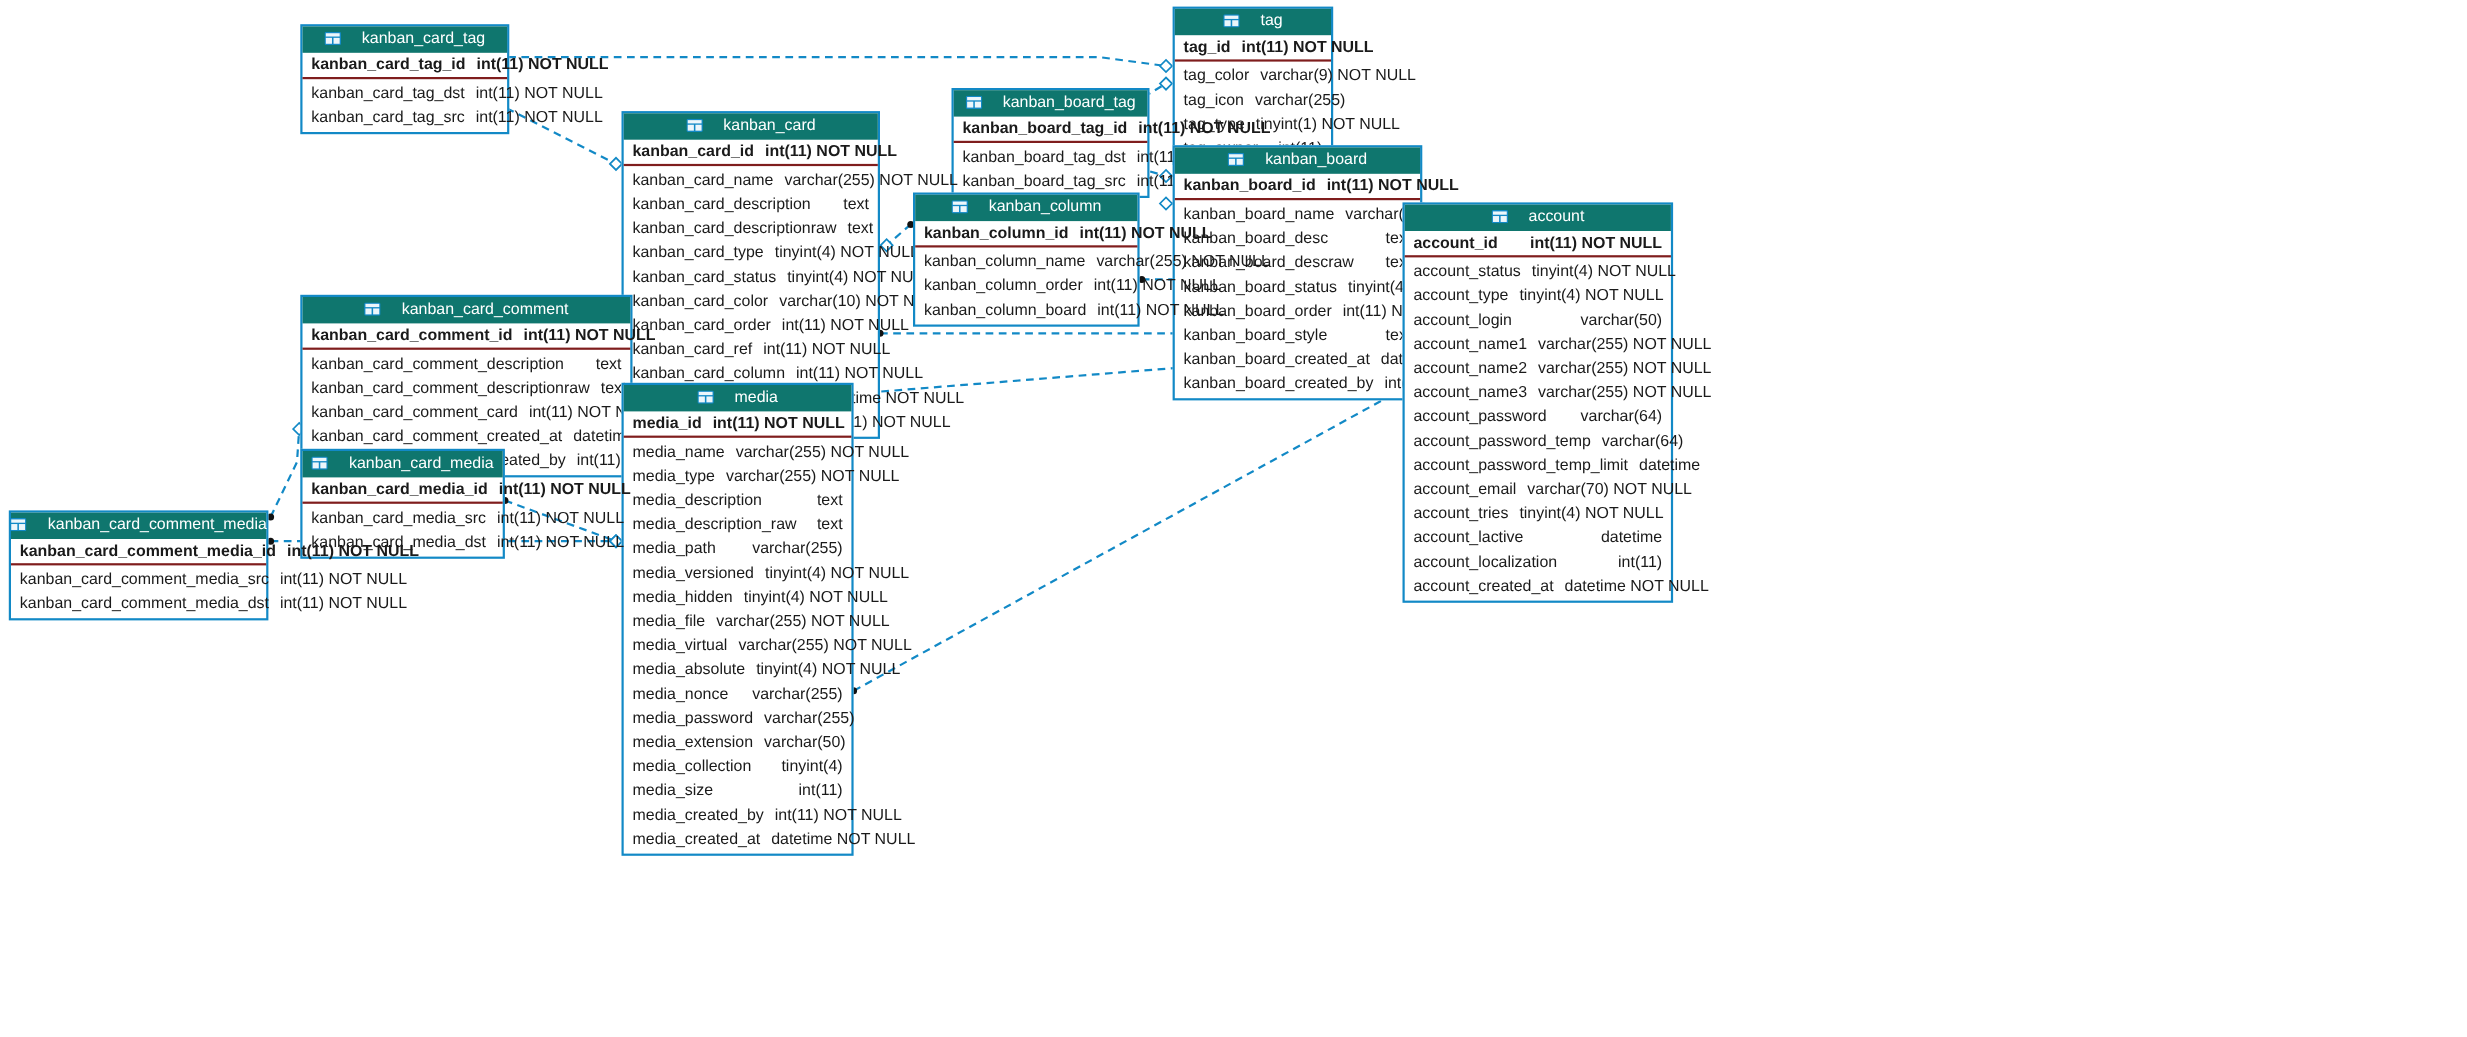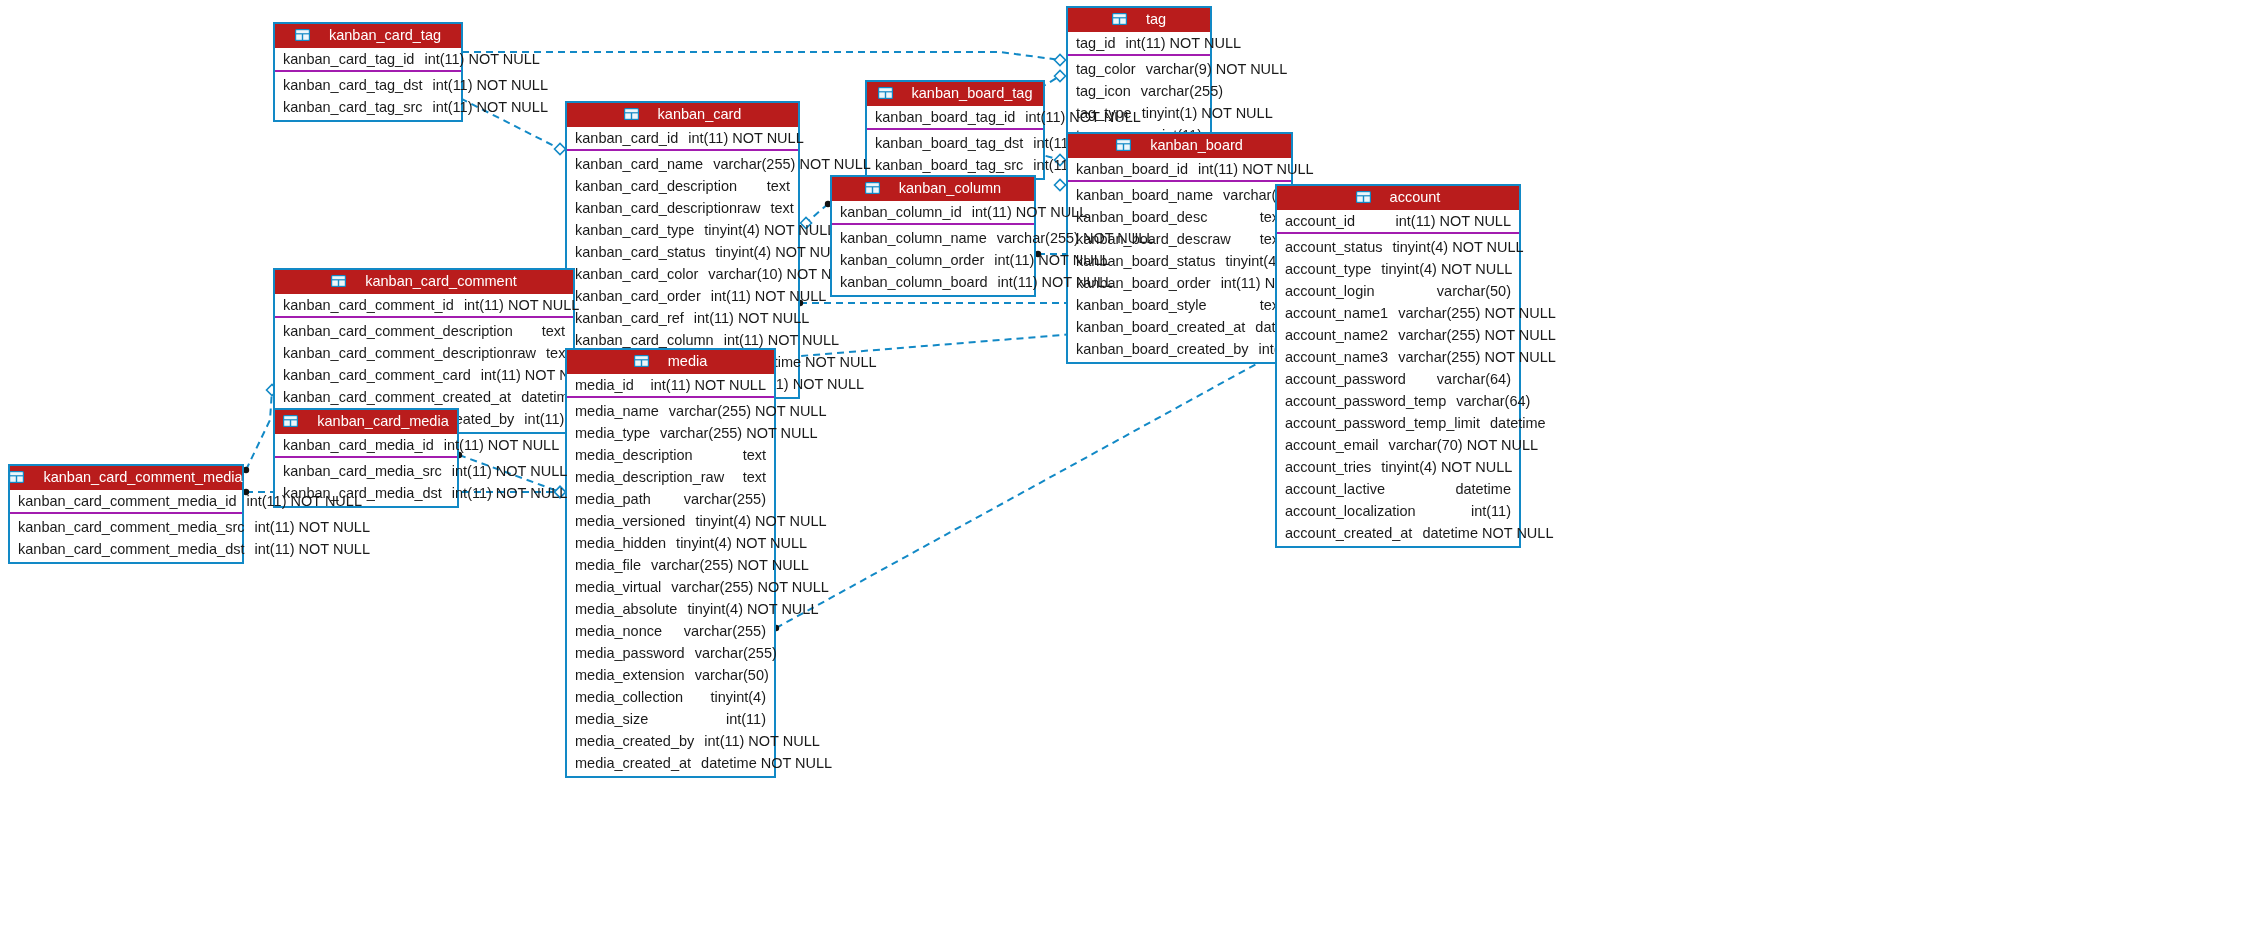--- a/index.html
+++ b/index.html
@@ -23,43 +23,43 @@
     pointer-events: none;
   }
   .entity {
     position: absolute;
     box-sizing: border-box;
     border: 2px solid #1289c6;
     background: #ffffff;
     z-index: 5;
   }
   .entity-header {
-    background: #b91c1c;
+    background: #0f766e;
     color: #ffffff;
     font-size: 14.5px;
     text-align: center;
     padding: 3px 8px 4px 8px;
     display: flex;
     align-items: center;
     justify-content: center;
     gap: 19px;
     white-space: nowrap;
     line-height: 1.15;
   }
   .table-icon {
     display: inline-block;
     width: 15px;
     height: 12px;
     position: relative;
     flex: 0 0 auto;
   }
   .table-icon svg { display: block; }
   .pk-row {
-    border-bottom: 2px solid #a21caf;
-    font-weight: normal;
+    border-bottom: 2px solid #7f1d1d;
+    font-weight: bold;
   }
   .col-row {
     display: flex;
     align-items: center;
     justify-content: space-between;
     gap: 10px;
     padding: 0px 8px;
     height: 22px;
     font-size: 14.5px;
     color: #1a1a1a;

